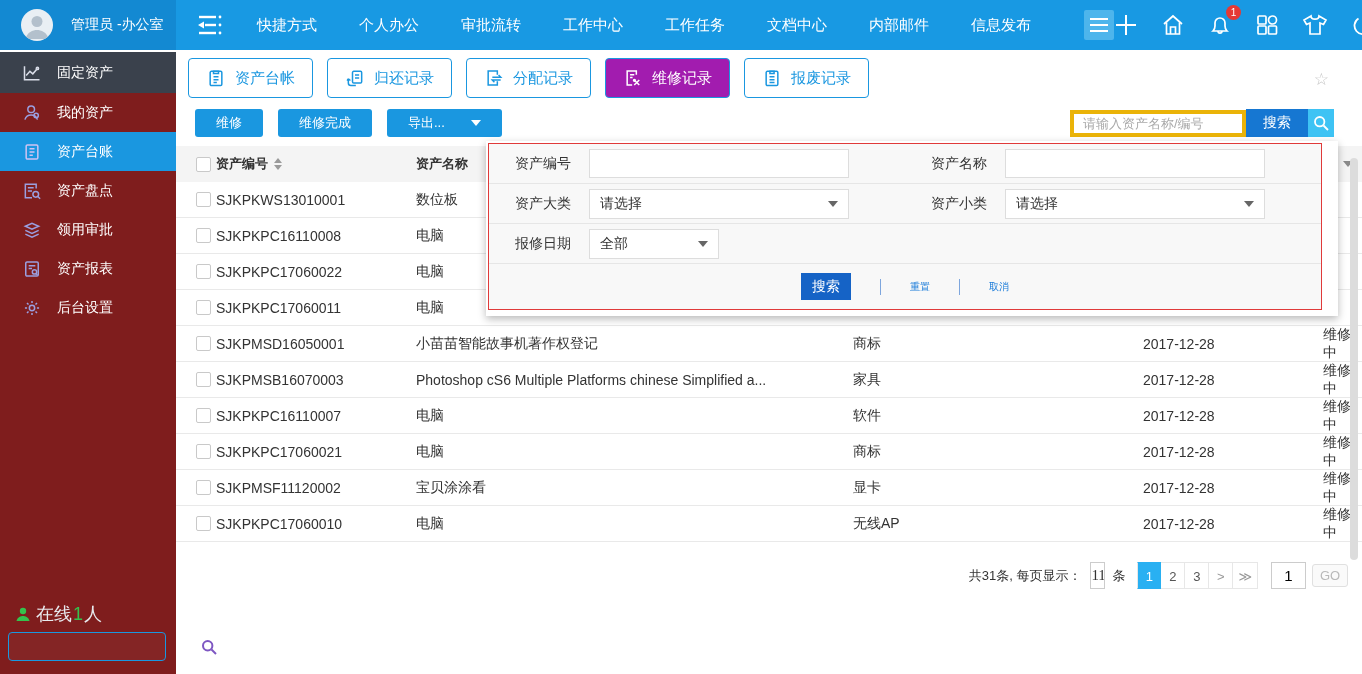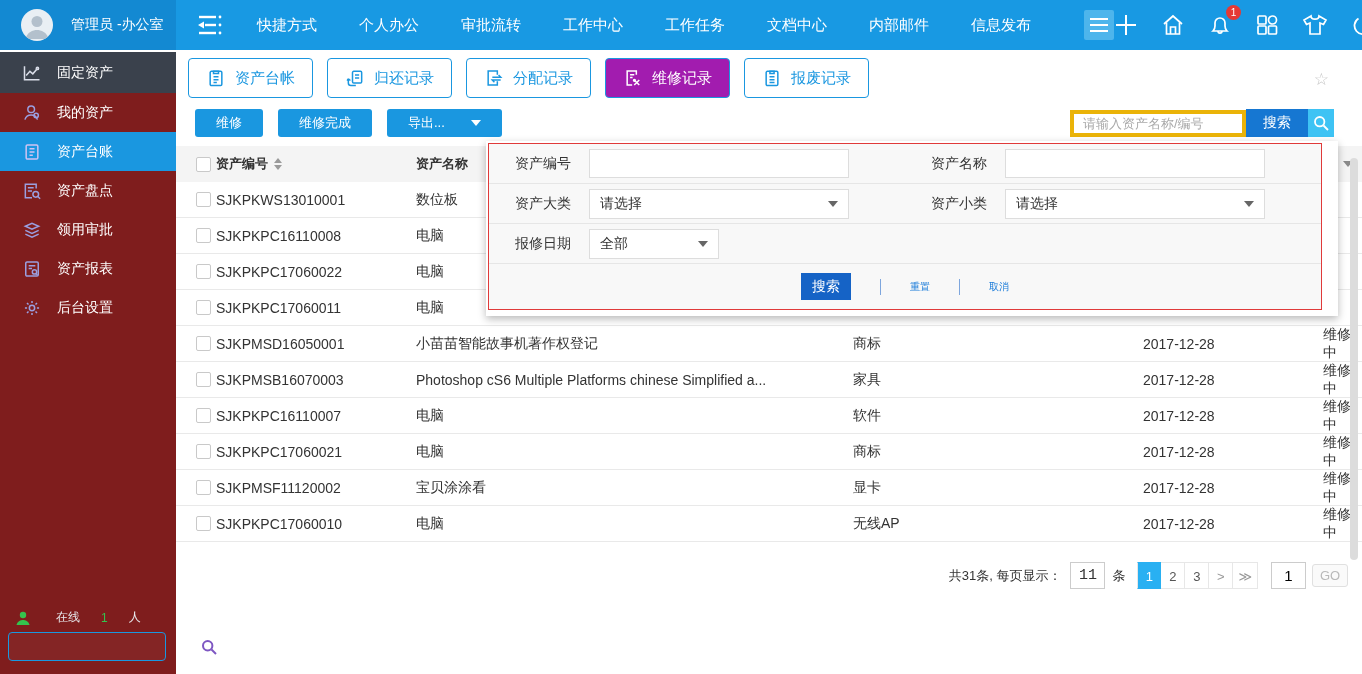--- a/index.html
+++ b/index.html
@@ -21,21 +21,21 @@
   .top-icon { cursor:pointer; position:relative; display:flex; }
   .badge { position:absolute; top:-8px; right:-9px; background:#e53935; color:#fff; min-width:15px; height:15px; border-radius:8px; font-size:10px; line-height:15px; text-align:center; padding:0 2px; }
   
   .sidebar { position:absolute; top:52px; left:0; width:176px; bottom:0; background:#7f1d1d; z-index:40; }
   .side-item { height:39px; display:flex; align-items:center; gap:15px; padding-left:22px; color:#fff; font-size:14px; cursor:pointer; }
   .side-item .icn { width:20px; height:20px; color:#9b9fe0; display:flex; }
   .side-item.header { background:#3a414c; height:41px; }
   .side-item.header .icn { color:#d9dde8; }
   .side-item.active { background:#1a97e0; }
   .side-item.active .icn { color:#cfc4f2; }
-  .side-online { position:absolute; bottom:48px; left:15px; display:flex; align-items:center; gap:25px; font-size:12px; color:#e8eaee; }
+  .side-online { position:absolute; bottom:48px; left:15px; display:flex; align-items:center; gap:5px; font-size:18px; color:#e8eaee; }
   .side-online .icn { color:#35c24d; display:flex; }
   .online-count { color:#35c24d; }
   .side-search { position:absolute; bottom:13px; left:8px; width:158px; height:29px; border:1px solid #1a97e0; border-radius:4px; background:rgba(255,255,255,0.04); display:flex; align-items:center; }
   .side-search input { flex:1; background:transparent; border:none; outline:none; color:#fff; padding:0 8px; font-size:13px; }
   .side-search .icn { color:#7e57c2; margin-right:8px; display:flex; }
   
   .main { position:absolute; left:176px; top:50px; right:0; bottom:0; background:#fff; }
   .tabs-row { height:56px; display:flex; align-items:center; gap:14px; padding-left:12px; position:relative; }
   .tab { height:40px; border:1px solid #1a97e0; border-radius:4px; background:#fff; color:#1a97e0; display:flex; align-items:center; gap:9px; padding:0 17px; font-size:15px; cursor:pointer; white-space:nowrap; }
   .tab .icn { display:flex; color:inherit; }
@@ -75,21 +75,21 @@
   .f-select { width:260px; height:30px; border:1px solid #ddd; background:#fff; display:flex; align-items:center; justify-content:space-between; padding:0 10px; font-size:14px; color:#333; cursor:pointer; }
   .f-select.small { width:130px; }
   .f-select .caret { border-top-color:#666; border-left-width:5px; border-right-width:5px; }
   .f-actions { height:45px; display:flex; align-items:center; justify-content:center; }
   .f-search-btn { width:50px; height:27px; background:#1563c6; color:#fff; border:none; font-size:14px; cursor:pointer; font-family:inherit; }
   .f-divider { width:1px; height:16px; background:#7ea6dd; margin:0 29px; }
   .f-link { color:#1a7bd9; font-size:10px; cursor:pointer; text-decoration:none; }
   
   .pagination { position:absolute; top:512px; right:14px; display:flex; align-items:center; font-size:13px; color:#333; }
   .pg-summary { margin-right:9px; }
-  .pg-size { width:35px; height:27px; border:1px solid #ccc; text-align:center; font-size:15px; color:#333; outline:none; font-family:Liberation Mono, monospace; }
+  .pg-size { width:15px; height:27px; border:1px solid #ccc; text-align:center; font-size:15px; color:#333; outline:none; font-family:Liberation Serif, serif; }
   .pg-unit { margin:0 12px 0 7px; }
   .pager { display:flex; }
   .pg-btn { min-width:24px; height:27px; line-height:27px; text-align:center; background:#fff; border:1px solid #e7e7e7; border-left:none; font-size:13px; color:#555; cursor:pointer; padding:0 5px; }
   .pager .pg-btn:first-child { border-left:1px solid #e7e7e7; }
   .pg-btn.active { background:#29b0f2; border-color:#29b0f2; color:#fff; }
   .pg-btn.arrow { color:#999; }
   .pg-goto { width:35px; height:27px; border:1px solid #ccc; text-align:center; font-size:15px; margin-left:13px; outline:none; font-family:inherit; }
   .go-btn { width:36px; height:23px; border:1px solid #e0e0e0; background:#fafafa; color:#b9b9b9; font-size:13px; border-radius:3px; margin-left:6px; cursor:pointer; font-family:inherit; }
 </style>
 </head>

